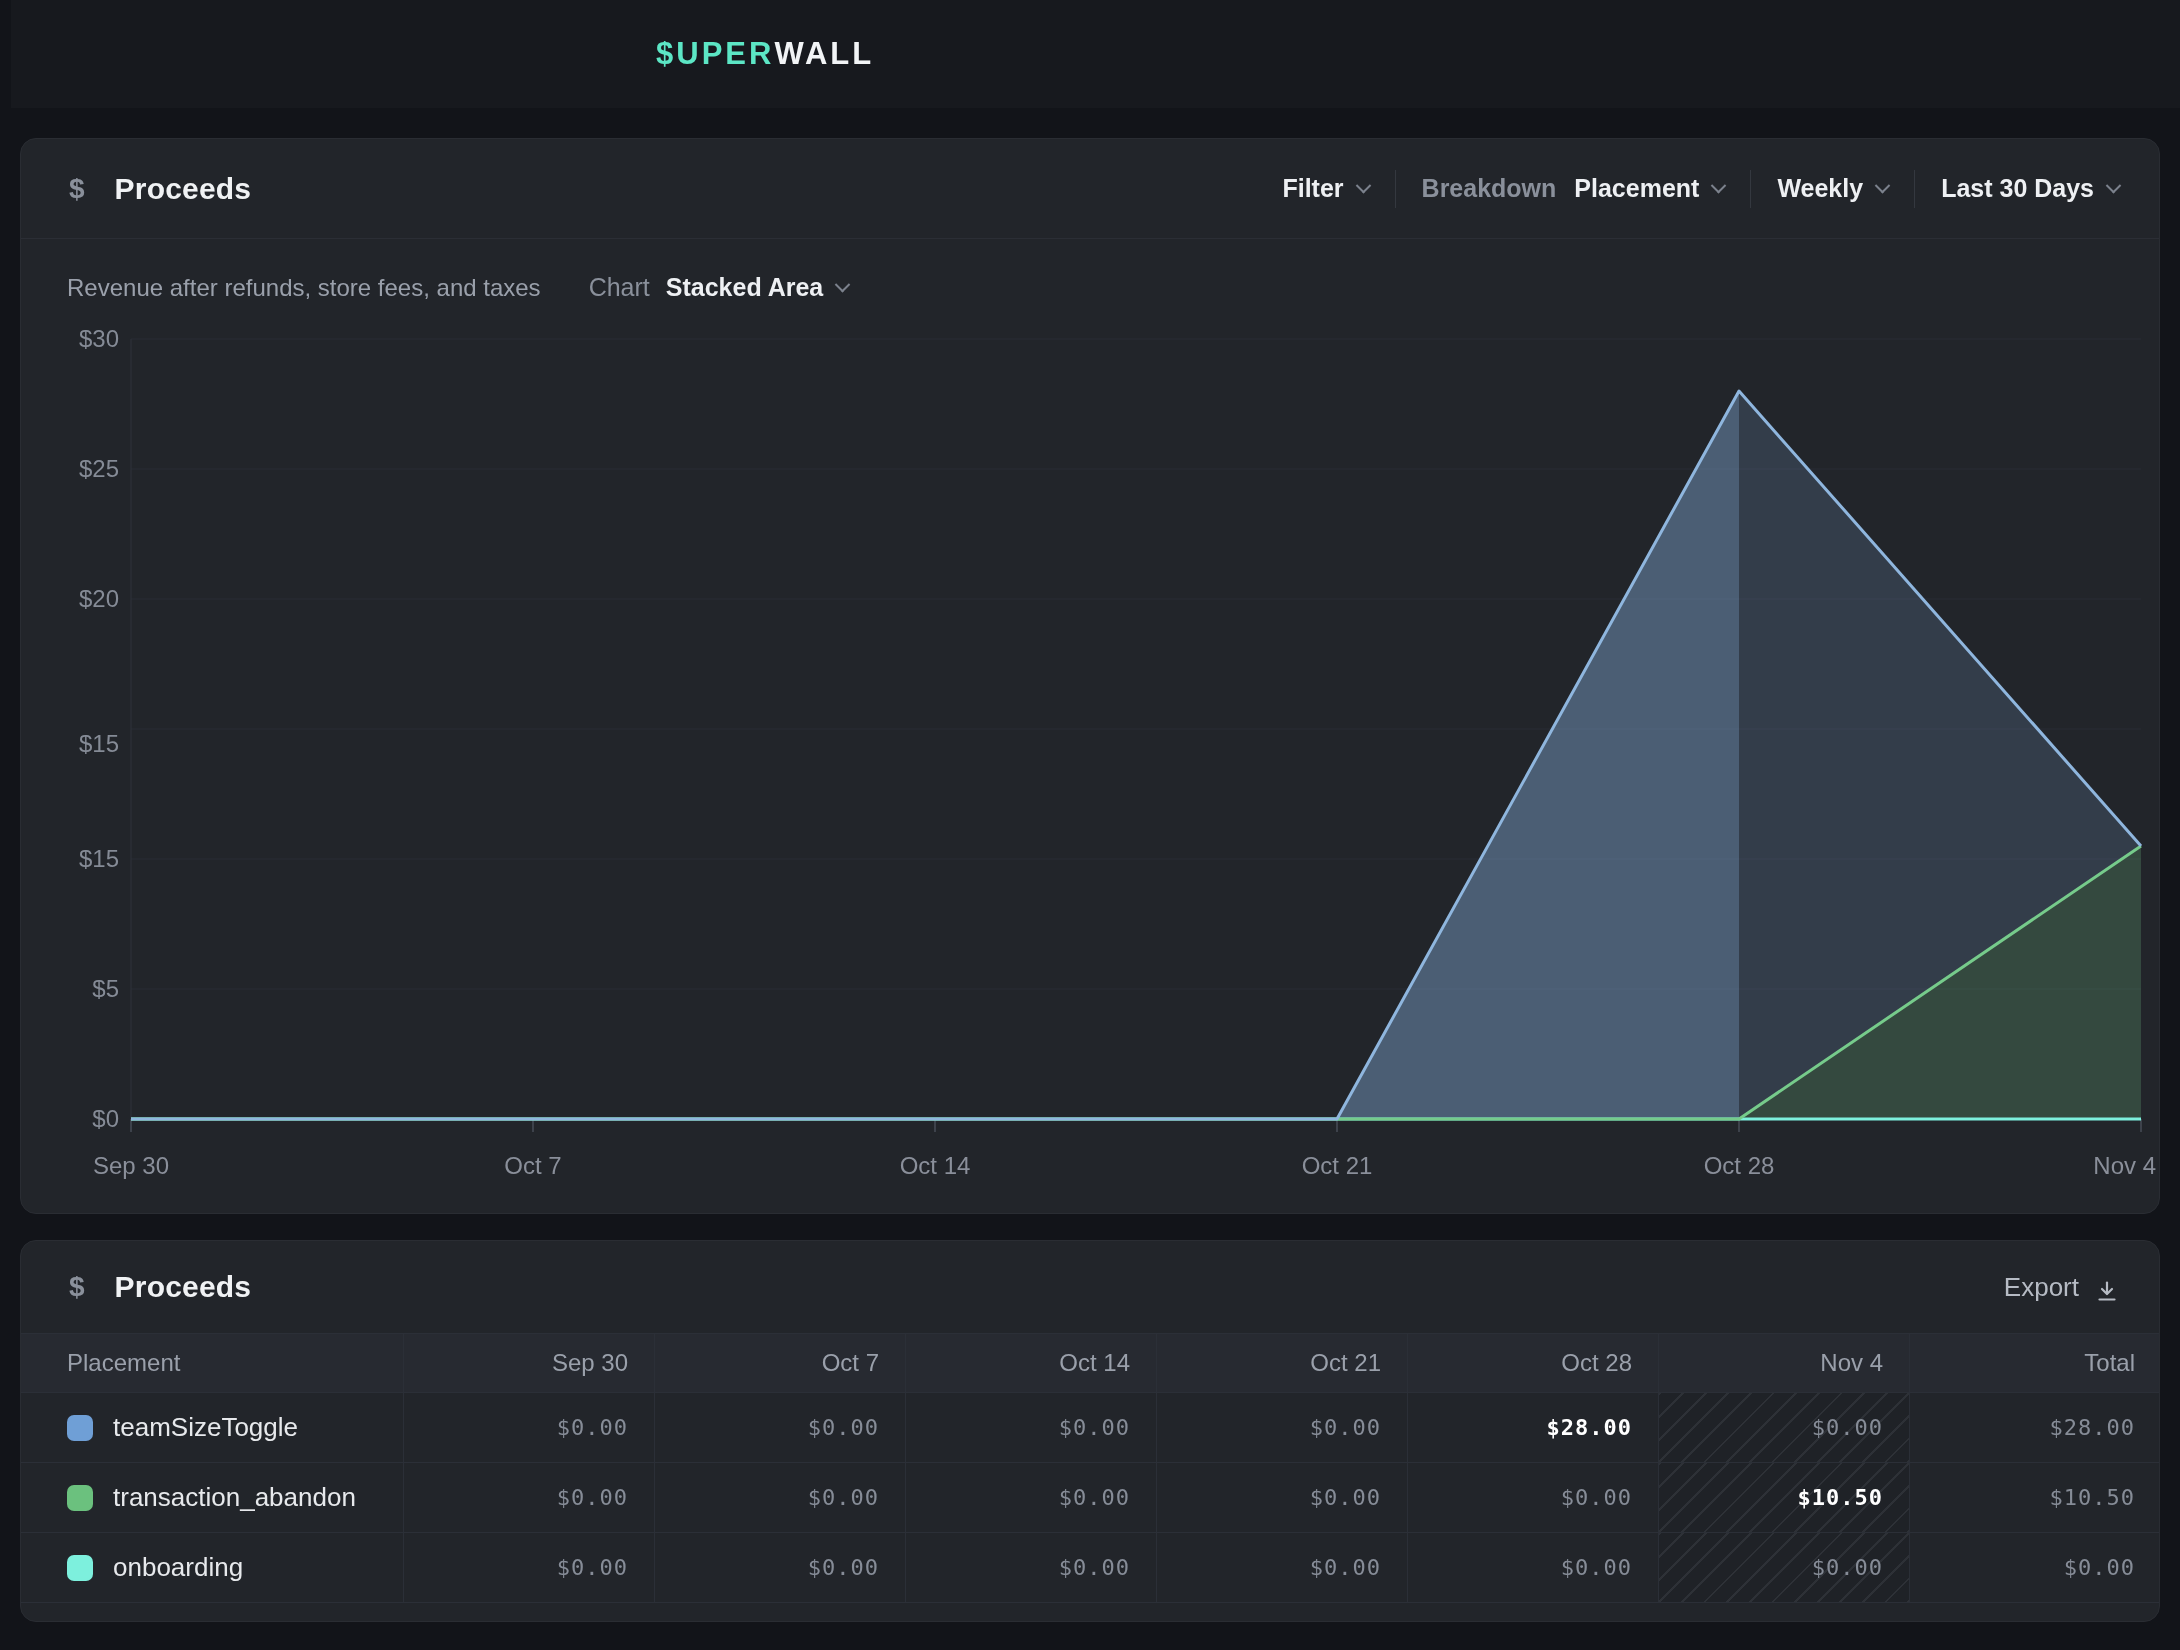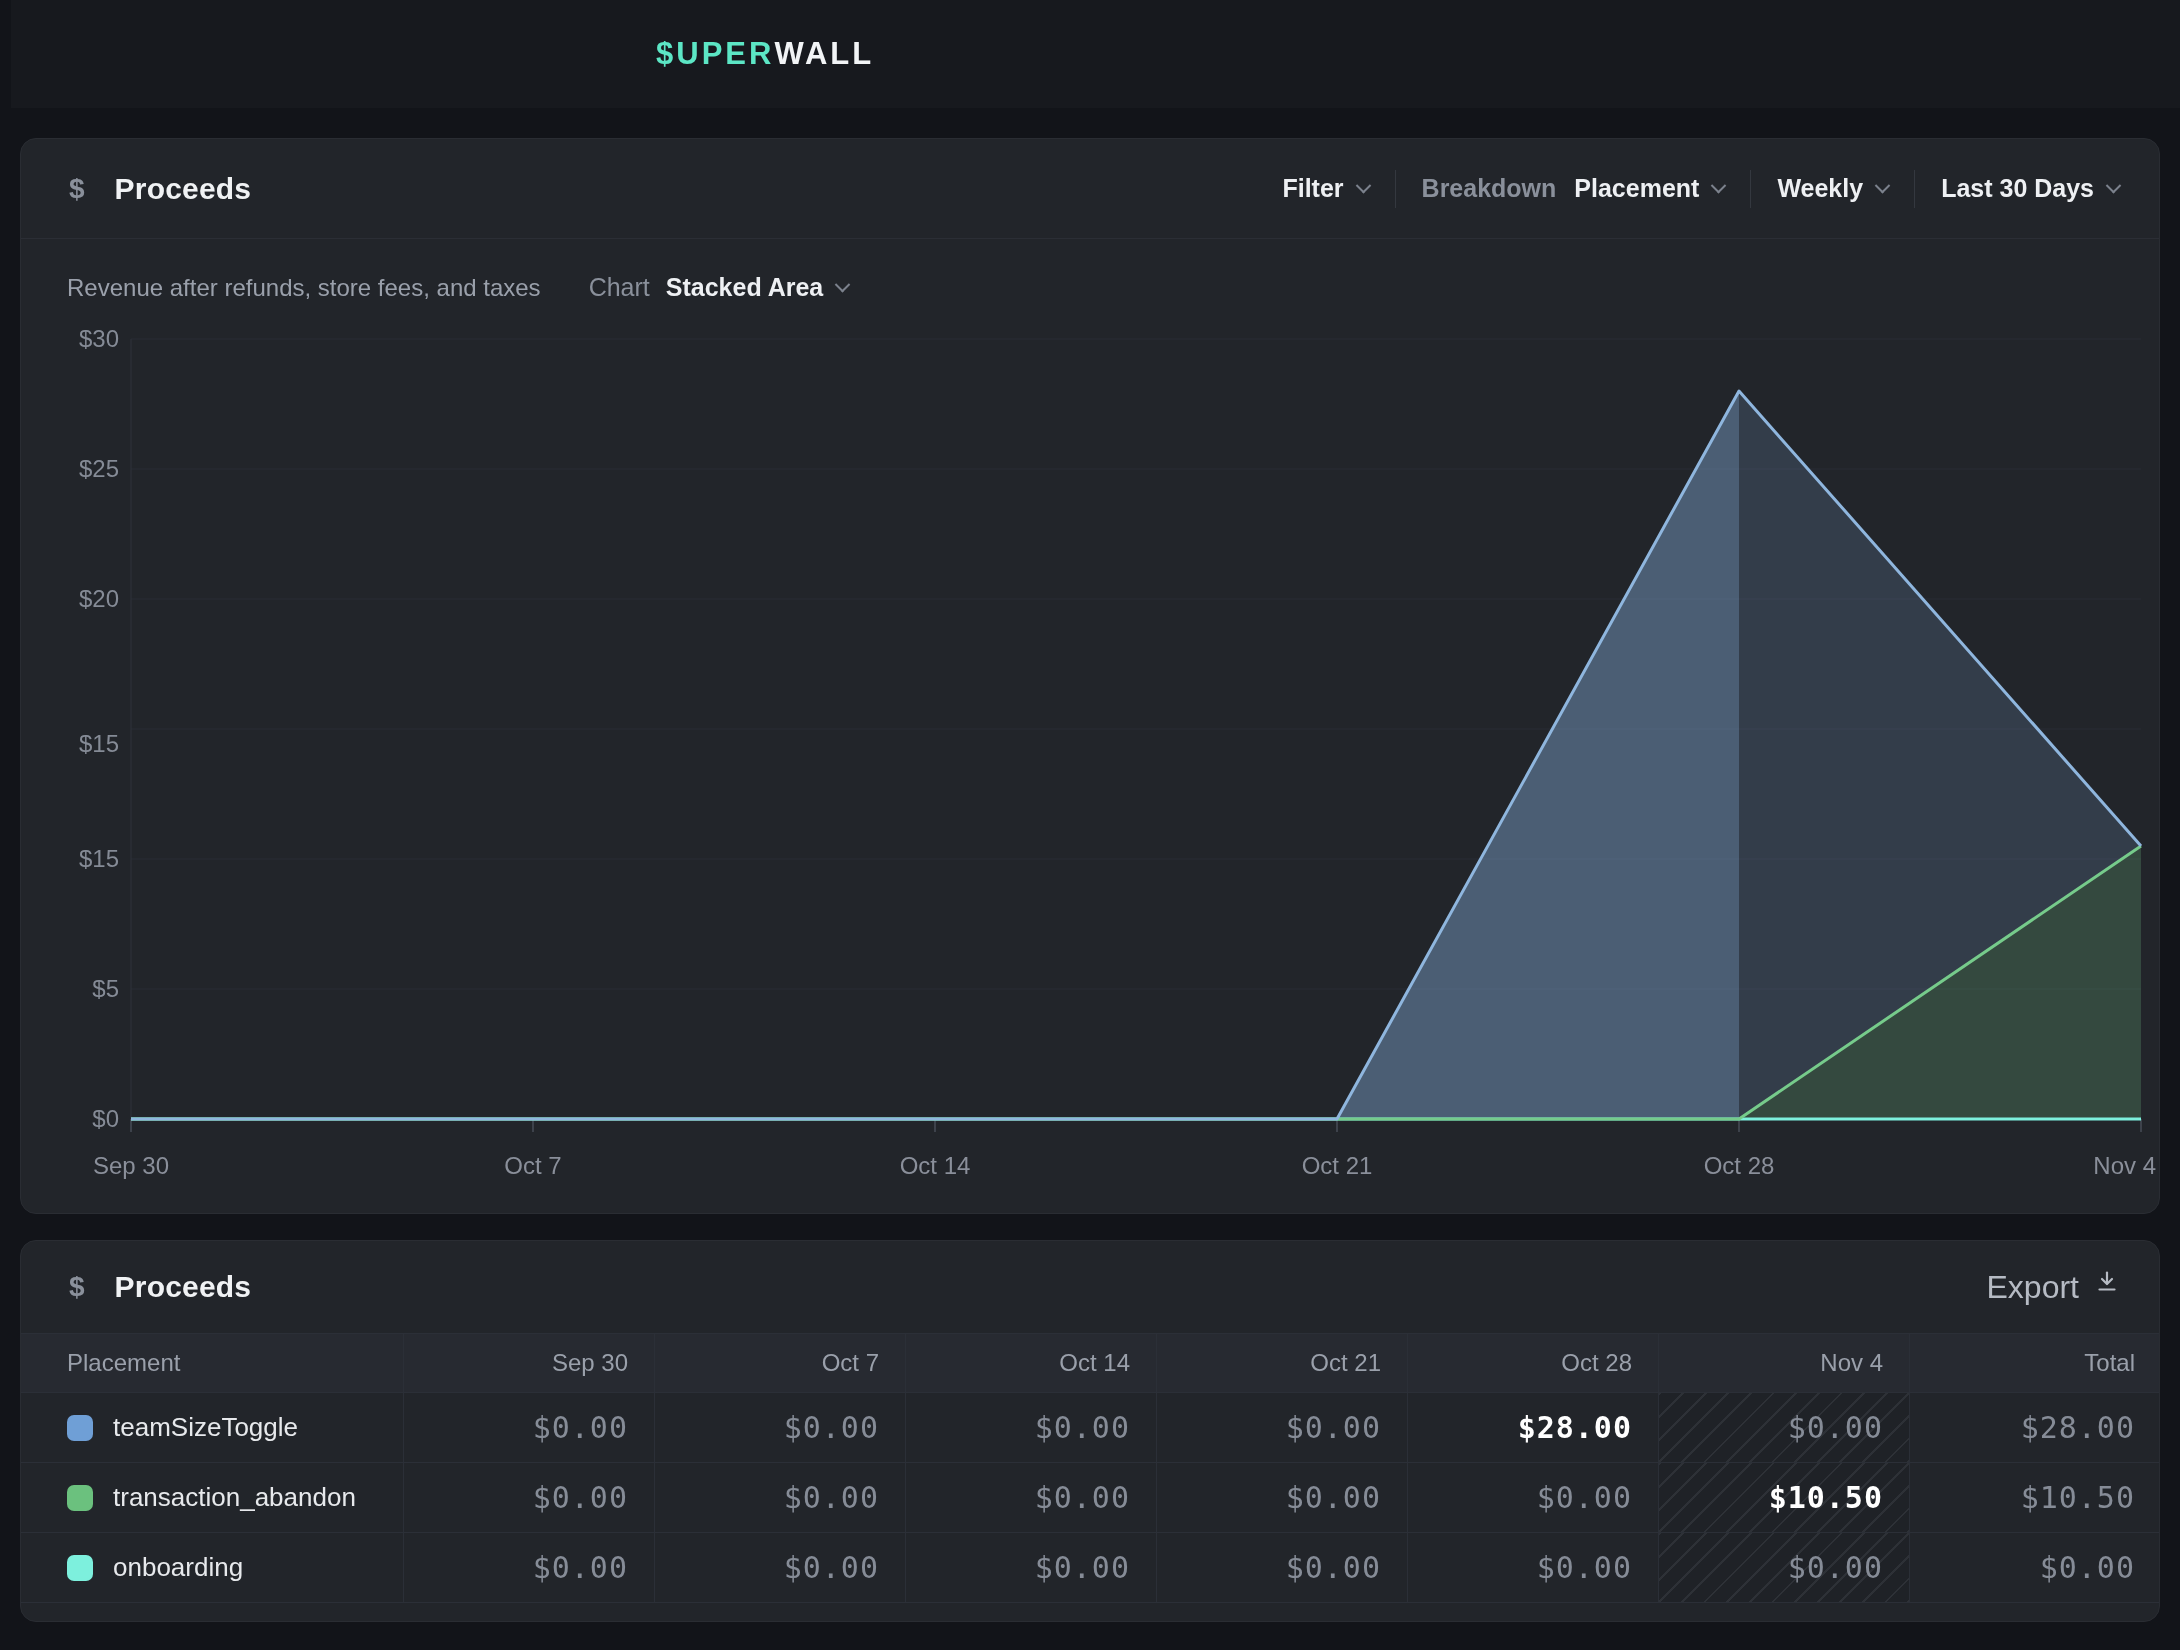--- a/index.html
+++ b/index.html
@@ -45,32 +45,32 @@
   .plot svg { width:100%; height:100%; overflow:visible; }
   .grid { stroke:#292d34; stroke-width:1; }
   .axisline { stroke:#2e323a; stroke-width:1; }
   .tick { stroke:#3d424b; stroke-width:2; }
   .y-label { position:absolute; left:8px; width:90px; text-align:right; color:#858b96; font-size:24px; line-height:30px; }
   .x-label { position:absolute; width:200px; text-align:center; color:#8a8f9a; font-size:24px; line-height:30px; }
 
   
   .table-header-bar { display:flex; align-items:center; justify-content:space-between;
                       height:92px; padding:0 40px 0 48px; }
-  .export { display:flex; align-items:flex-start; gap:16px; background:none; border:none; cursor:pointer;
-            color:#b6bbc4; font-size:32px; font-weight:500; font-family:inherit; }
+  .export { display:flex; align-items:flex-end; gap:16px; background:none; border:none; cursor:pointer;
+            color:#b6bbc4; font-size:26px; font-weight:500; font-family:inherit; }
 
   .grid-table { display:grid; grid-template-columns:383px repeat(7,251px); grid-template-rows:60px 70px 70px 70px; }
   .cell { display:flex; align-items:center; border-right:1px solid #2b2f37; border-bottom:1px solid #2b2f37; }
   .cell.lastcol { border-right:none; }
   .th { background:#272a31; color:#9aa0ab; font-size:24px; border-top:1px solid #2b2f37; }
   .left { justify-content:flex-start; padding-left:46px; }
   .right { justify-content:flex-end; padding-right:26px; }
   .rowlabel { color:#e7e9ec; font-size:26px; font-weight:500; gap:20px; }
   .swatch { width:26px; height:26px; border-radius:7px; flex:0 0 auto; }
-  .val { font-family:"DejaVu Sans Mono",monospace; font-size:30px; color:#868c97; letter-spacing:1px; }
+  .val { font-family:"DejaVu Sans Mono",monospace; font-size:22px; color:#868c97; letter-spacing:1px; }
   .val.em { color:#ffffff; font-weight:700; }
   .hatch { background-color:#1f2227;
            background-image:repeating-linear-gradient(135deg, rgba(190,198,212,0.09) 0 2px, transparent 2px 16px); }
 </style>
 </head>
 <body>
 
 <header class="topbar">
   <div class="logo">
     <span class="mint">$UPER</span>

